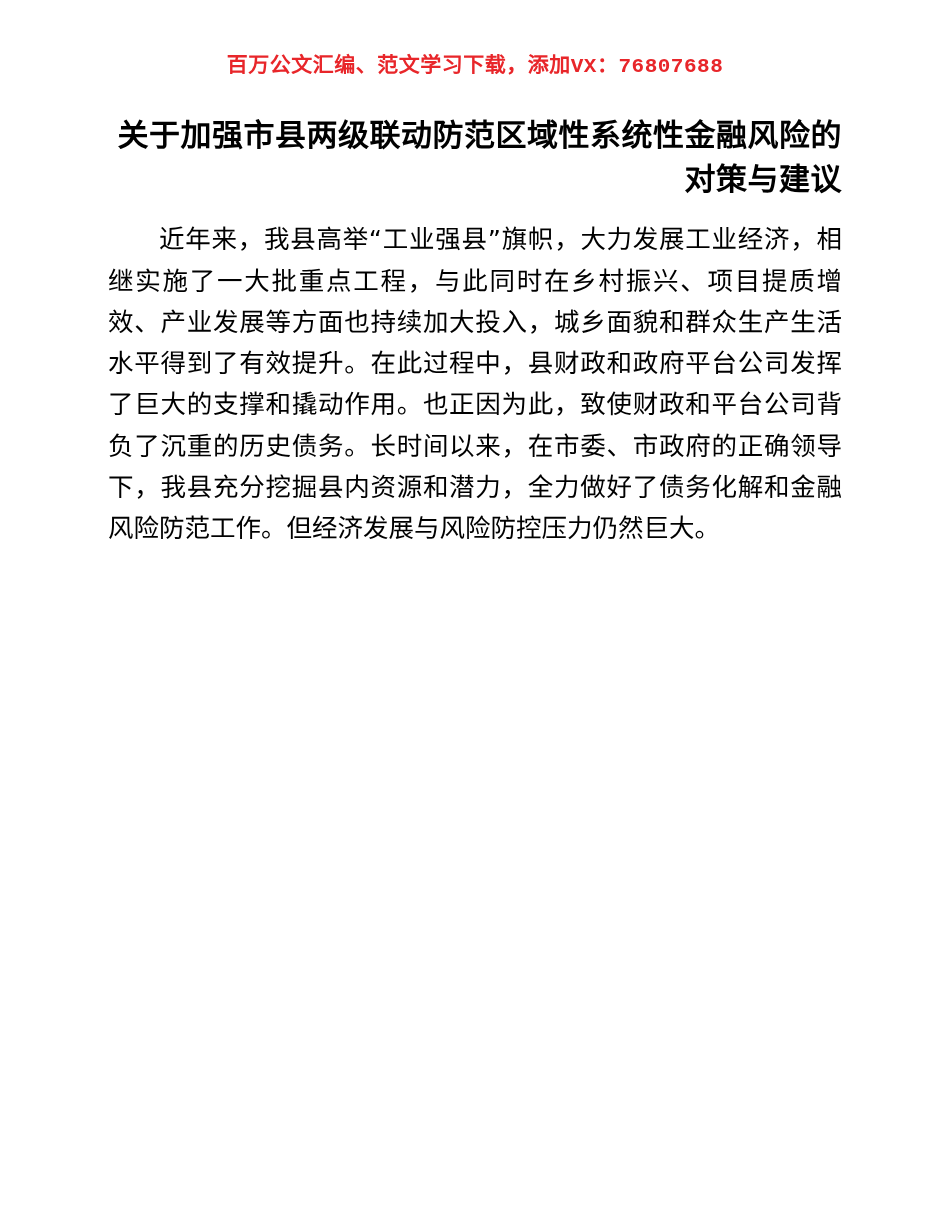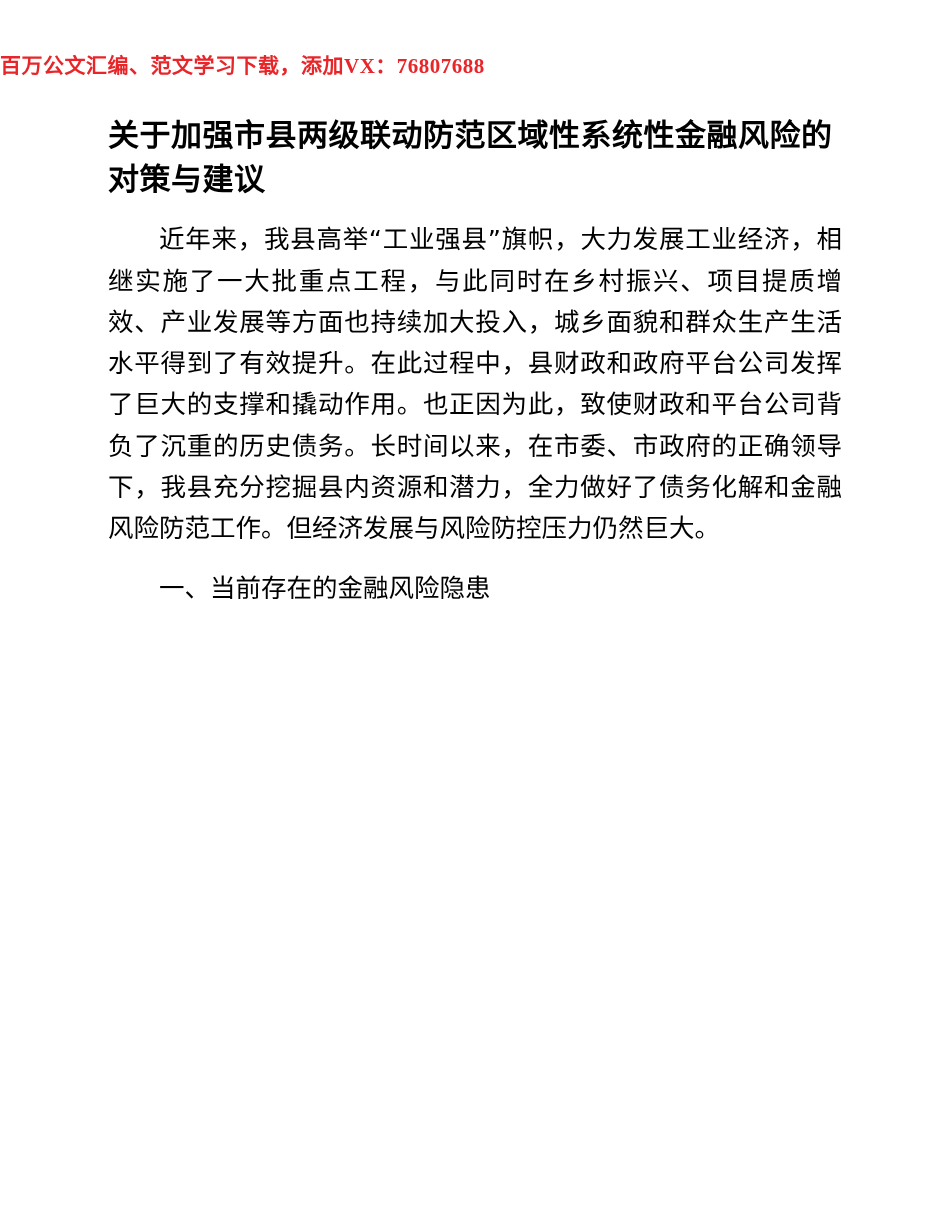--- a/index.html
+++ b/index.html
@@ -17,37 +17,38 @@
   }
   .page {
     width: 950px;
     height: 1230px;
     box-sizing: border-box;
     padding: 0;
     position: relative;
     background: #ffffff;
   }
   .watermark {
+    text-align: center;
     color: #e8262a;
     font-size: 21px;
     font-weight: 700;
     letter-spacing: 0.5px;
     padding-top: 54px;
     line-height: 1.2;
-    font-family: Liberation Serif, serif;
+    font-family: Liberation Mono, monospace;
   }
   .doc-body {
     padding: 0 108px 0 108px;
     margin-top: 34px;
   }
   .doc-title {
     font-size: 31px;
     font-weight: 700;
     line-height: 1.42;
-    text-align: left;
+    text-align: right;
     margin: 0 0 6px 0;
     font-family: "DejaVu Sans", "Liberation Sans", sans-serif;
     letter-spacing: 0.5px;
   }
   p.para {
     font-size: 25.5px;
     line-height: 1.62;
     margin: 18px 0 0 0;
     text-align: justify;
     text-justify: inter-ideograph;
@@ -64,18 +65,17 @@
 <div class="page">
 
   <div class="watermark">百万公文汇编、范文学习下载，添加VX：76807688</div>
 
   <div class="doc-body">
 
     <h1 class="doc-title">关于加强市县两级联动防范区域性系统性金融风险的对策与建议</h1>
 
     <p class="para first">近年来，我县高举“工业强县”旗帜，大力发展工业经济，相继实施了一大批重点工程，与此同时在乡村振兴、项目提质增效、产业发展等方面也持续加大投入，城乡面貌和群众生产生活水平得到了有效提升。在此过程中，县财政和政府平台公司发挥了巨大的支撑和撬动作用。也正因为此，致使财政和平台公司背负了沉重的历史债务。长时间以来，在市委、市政府的正确领导下，我县充分挖掘县内资源和潜力，全力做好了债务化解和金融风险防范工作。但经济发展与风险防控压力仍然巨大。</p>
 
-    <p class="para">一、当前存在的金融风险隐患</p>
 
 
 
   </div>
 </div>
 
 </body></html>

